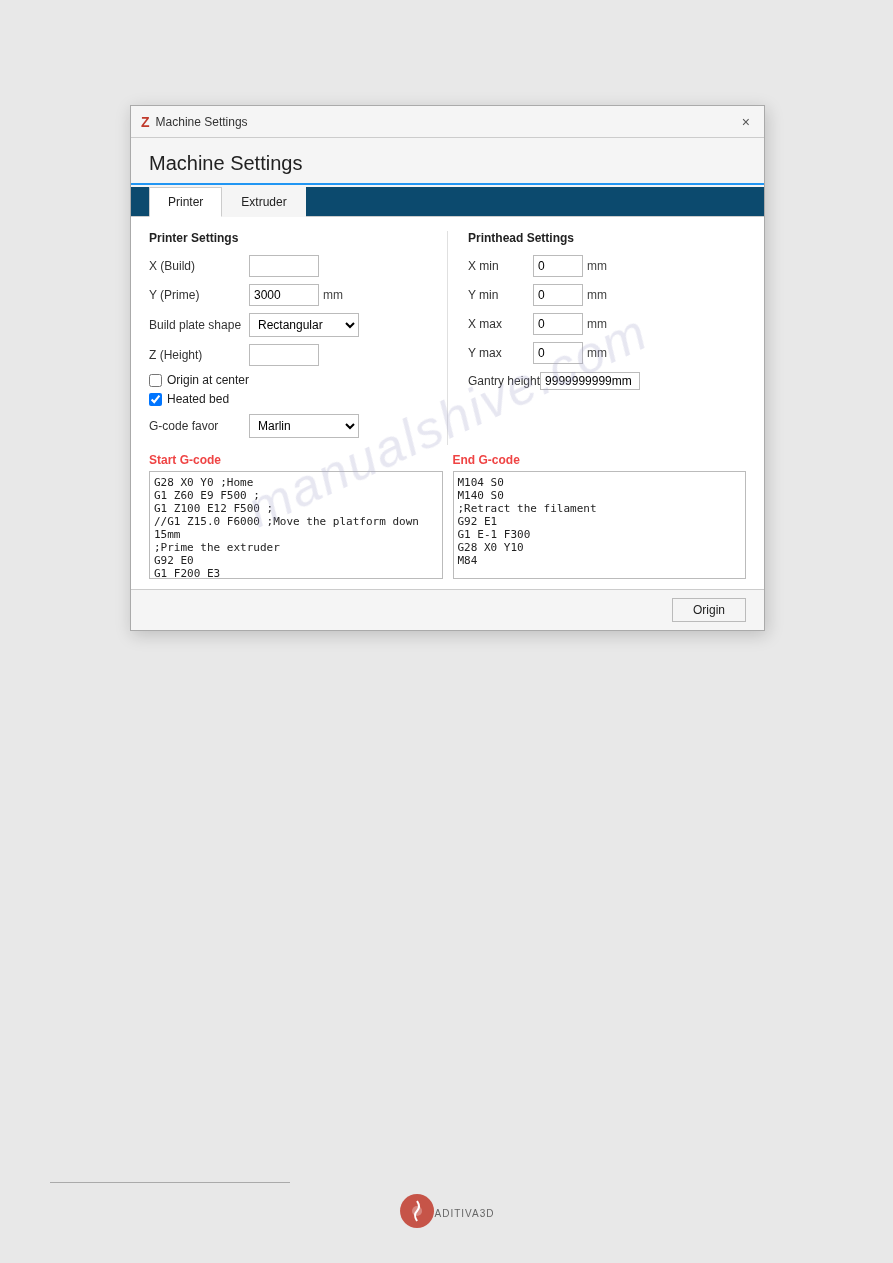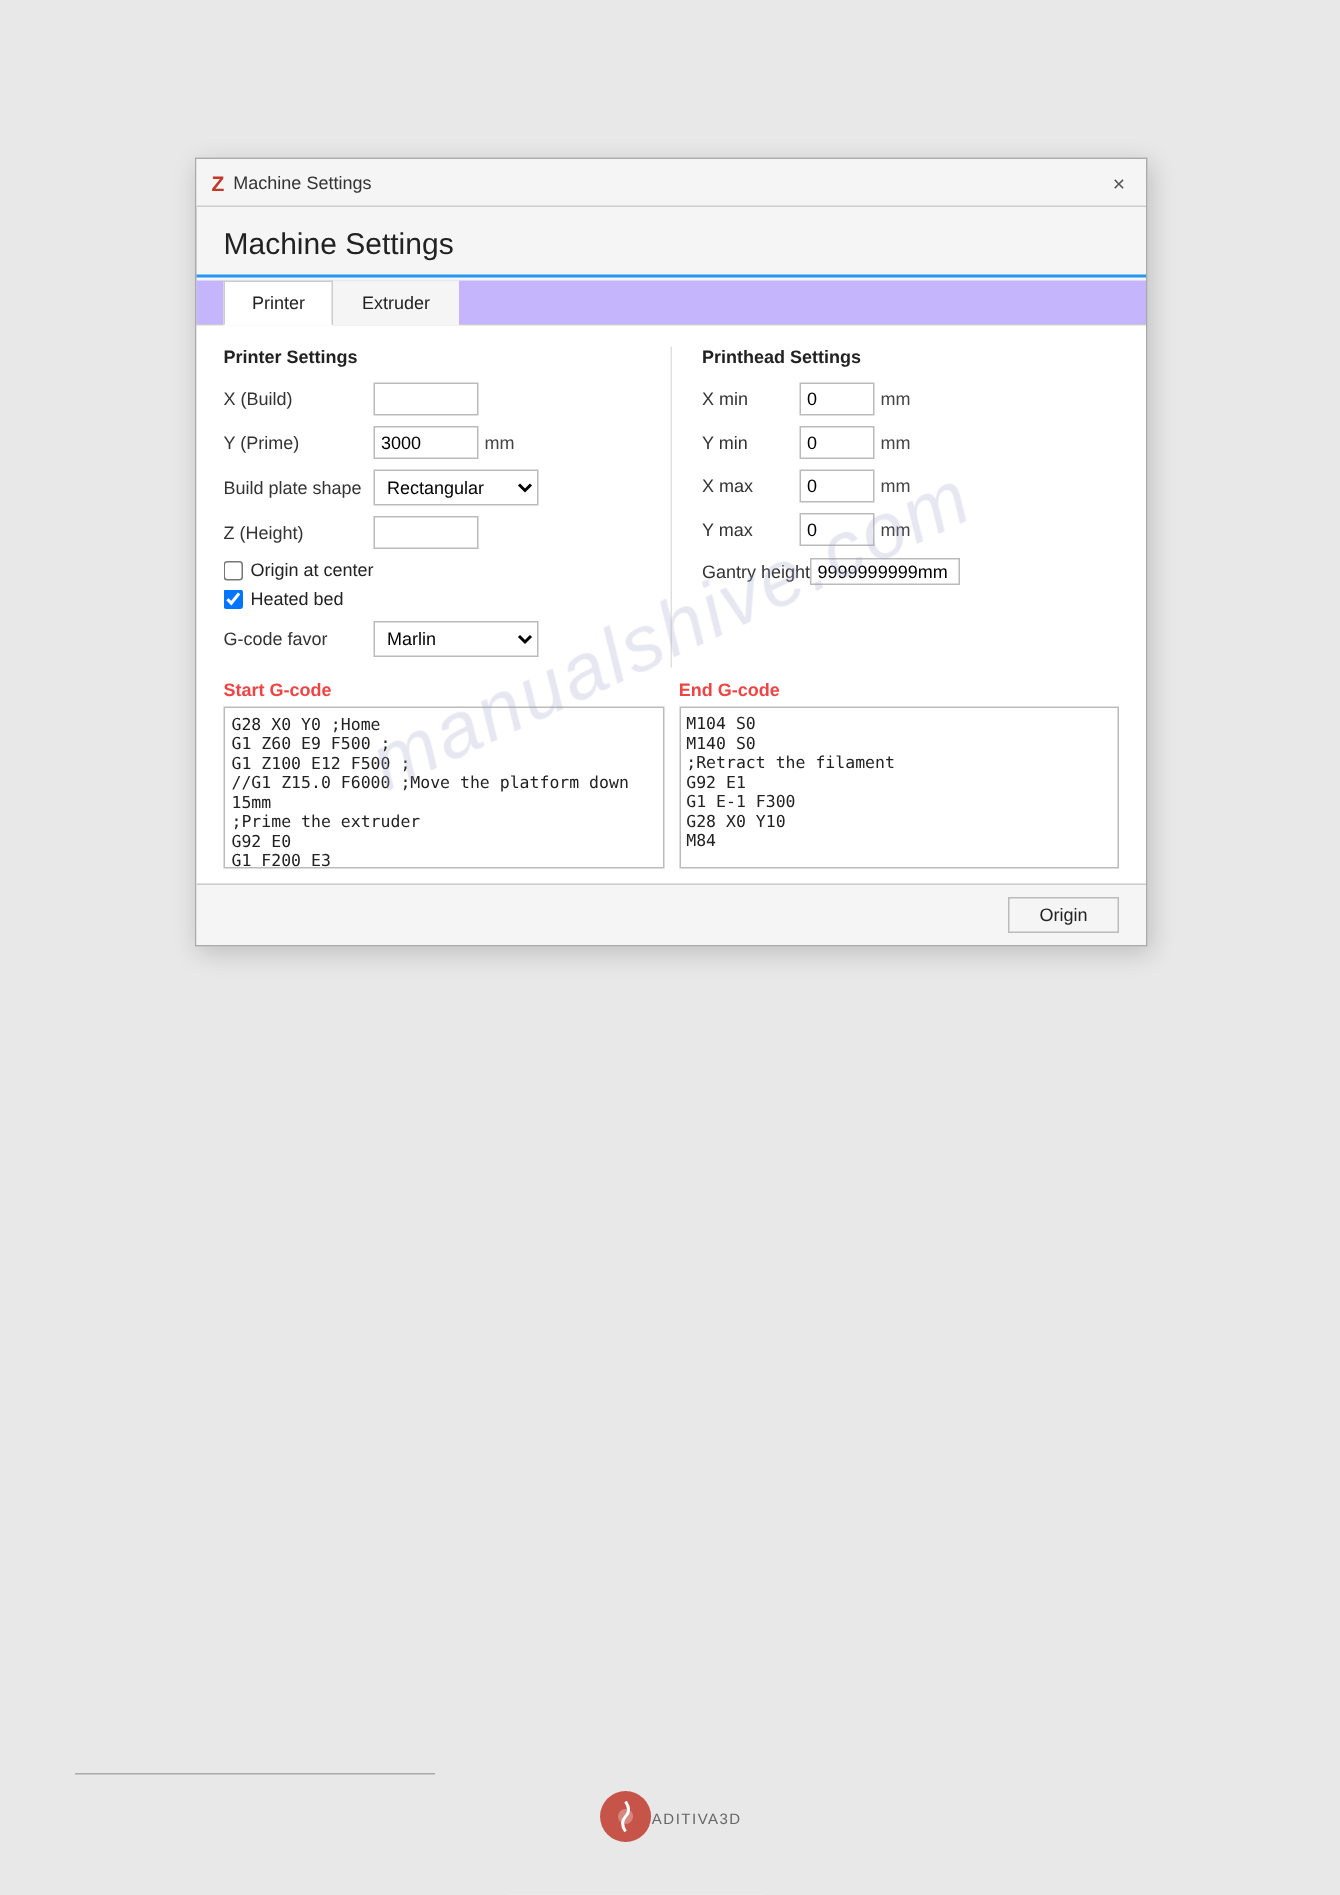--- a/index.html
+++ b/index.html
@@ -79,21 +79,21 @@
       font-weight: 300;
       color: #222;
       border-bottom: 2px solid #2196f3;
       margin-bottom: 0;
     }
 
     
     .tabs-bar {
       display: flex;
       padding: 0 18px;
-      background: #c4b5fd;
+      background: #0c4a6e;
       border-bottom: 1px solid #ccc;
       margin-top: 2px;
     }
 
     .tab {
       padding: 7px 18px;
       font-size: 12px;
       cursor: pointer;
       border: 1px solid transparent;
       margin-bottom: -1px;

